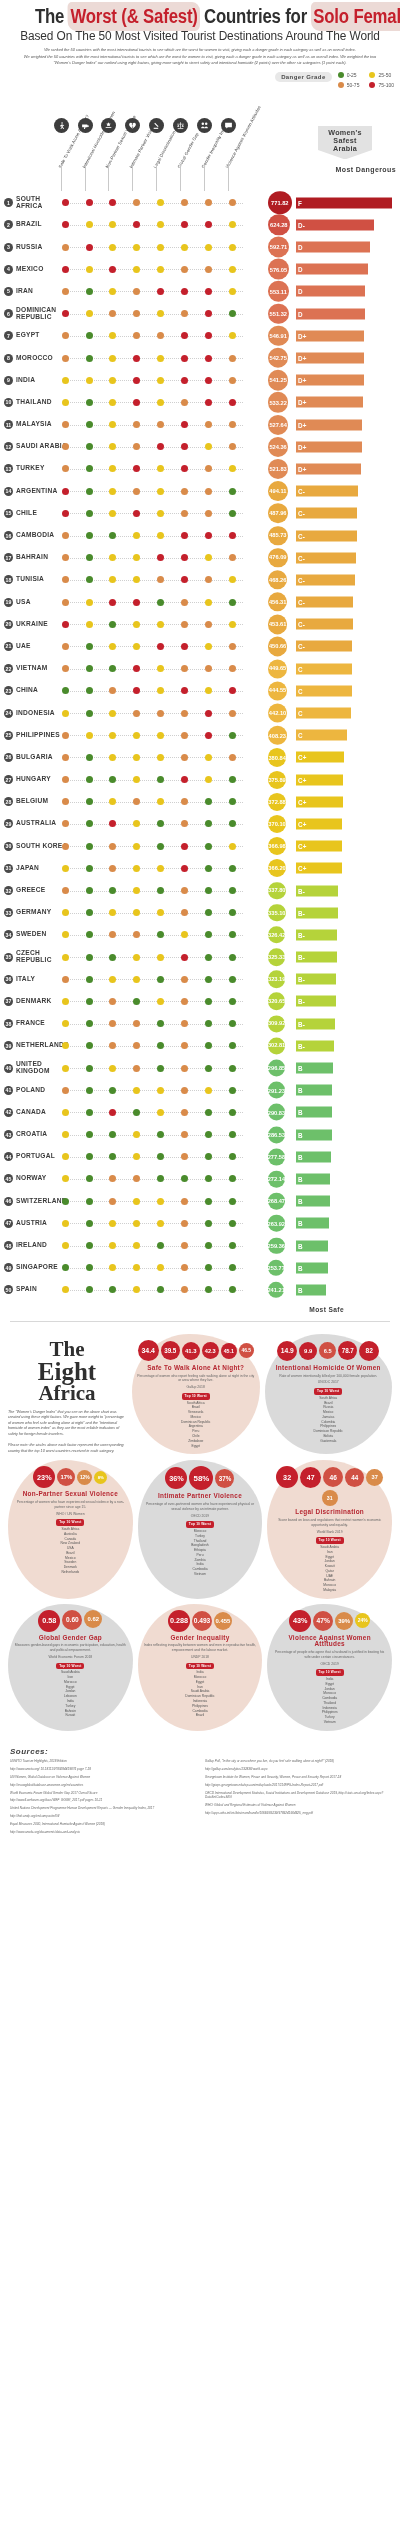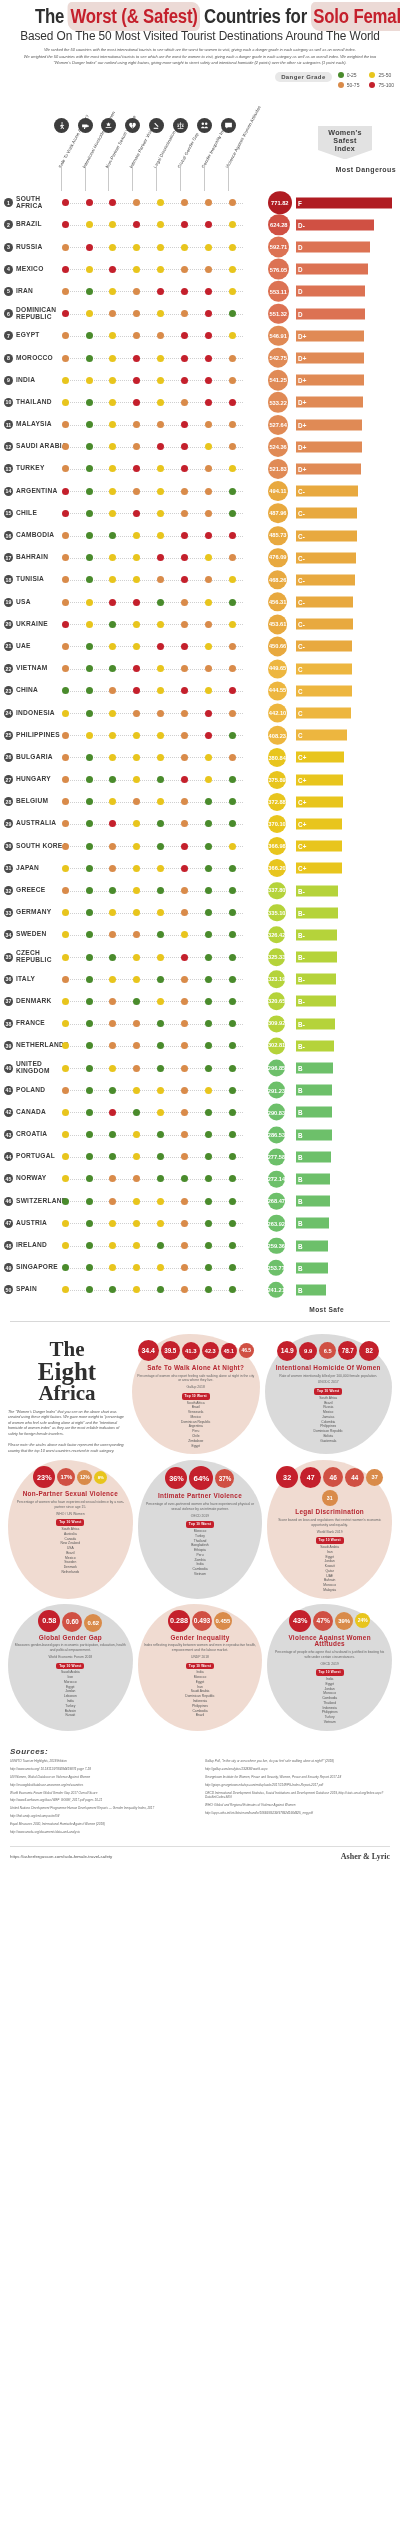--- a/index.html
+++ b/index.html
@@ -214,21 +214,21 @@
             <span>75-100</span>
           </div>
         </div>
     </div>
   </div>
 
   <div class="colhead" id="colhead">
     <div class="wdi-badge">
       <div>Women's</div>
       <div>Safest</div>
-      <div>Index</div>
+      <div>Arabia</div>
     </div>
     <div class="most-dangerous">Most Dangerous</div>
   <div class="colicon" style="left: 54px;">
         <svg viewBox="0 0 16 16">
           <path d="M9 2a1.4 1.4 0 1 0 0 2.8A1.4 1.4 0 0 0 9 2zm-1 4L5.5 8.5 6.5 10 8 8.8V11l-2 3h1.6l1.6-2.4L11 14h1.6l-2.3-3.6V7.6l1.7 1.2.8-1.2L9.6 6H8z"></path>
         </svg>
       </div>
       <div class="collabel" style="left: 62px; top: 46px;">Safe To Walk Alone At Night?</div>
       <div class="coltick" style="left: 61px; top: 47px; height: 26px;"></div>
       <div class="colicon" style="left: 78px;">
@@ -1299,21 +1299,21 @@
           </div>
           <div class="fcard-title" style="margin-top: 3px;">Non-Partner Sexual Violence</div>
           <div class="fcard-sub">Percentage of women who have experienced sexual violence by a non-partner since age 15.</div>
           <div class="fcard-sub">WHO / UN Women</div>
           <div class="toplist" style="margin-top: 3px; text-align: center;"><div class="hd">Top 10 Worst</div><div>South Africa</div><div>Australia</div><div>Canada</div><div>New Zealand</div><div>USA</div><div>Brazil</div><div>Mexico</div><div>Sweden</div><div>Denmark</div><div>Netherlands</div></div>
         </div>
         <div class="fcard">
           <div class="blob grey"></div>
           <div style="display: flex; flex-wrap: wrap; gap: 2px; justify-content: center; align-items: center; min-height: 22px;">
             <div class="stat-circ" style="width: 22px; height: 22px; background: rgb(196, 32, 44); font-size: 7.26px;">36%</div>
-            <div class="stat-circ" style="width: 24px; height: 24px; background: rgb(196, 32, 44); font-size: 7.92px;">64%</div>
+            <div class="stat-circ" style="width: 24px; height: 24px; background: rgb(196, 32, 44); font-size: 7.92px;">58%</div>
             <div class="stat-circ" style="width: 19px; height: 19px; background: rgb(208, 80, 67); font-size: 6.27px;">37%</div>
           </div>
           <div class="fcard-title" style="margin-top: 3px;">Intimate Partner Violence</div>
           <div class="fcard-sub">Percentage of ever-partnered women who have experienced physical or sexual violence by an intimate partner.</div>
           <div class="fcard-sub">OECD 2019</div>
           <div class="toplist" style="margin-top: 3px; text-align: center;"><div class="hd">Top 10 Worst</div><div>Morocco</div><div>Turkey</div><div>Thailand</div><div>Bangladesh</div><div>Ethiopia</div><div>Peru</div><div>Zambia</div><div>India</div><div>Cambodia</div><div>Vietnam</div></div>
         </div>
         <div class="fcard">
           <div class="blob"></div>
           <div style="display: flex; flex-wrap: wrap; gap: 2px; justify-content: center; align-items: center; min-height: 22px;">
@@ -1324,21 +1324,21 @@
             <div class="stat-circ" style="width: 17px; height: 17px; background: rgb(217, 139, 74); font-size: 5.61px;">37</div>
             <div class="stat-circ" style="width: 16px; height: 16px; background: rgb(217, 139, 74); font-size: 5.28px;">31</div>
           </div>
           <div class="fcard-title" style="margin-top: 3px;">Legal Discrimination</div>
           <div class="fcard-sub">Score based on laws and regulations that restrict women's economic opportunity and equality.</div>
           <div class="fcard-sub">World Bank 2019</div>
           <div class="toplist" style="margin-top: 3px; text-align: center;"><div class="hd">Top 10 Worst</div><div>Saudi Arabia</div><div>Iran</div><div>Egypt</div><div>Jordan</div><div>Kuwait</div><div>Qatar</div><div>UAE</div><div>Bahrain</div><div>Morocco</div><div>Malaysia</div></div>
         </div>
         <div class="fcard">
           <div class="blob grey"></div>
-          <div style="display: flex; flex-wrap: wrap; gap: 2px; justify-content: center; align-items: flex-end; min-height: 22px;">
+          <div style="display: flex; flex-wrap: wrap; gap: 2px; justify-content: center; align-items: flex-start; min-height: 22px;">
             <div class="stat-circ" style="width: 22px; height: 22px; background: rgb(196, 32, 44); font-size: 7.26px;">0.58</div>
             <div class="stat-circ" style="width: 20px; height: 20px; background: rgb(208, 80, 67); font-size: 6.6px;">0.60</div>
             <div class="stat-circ" style="width: 18px; height: 18px; background: rgb(217, 139, 74); font-size: 5.94px;">0.62</div>
           </div>
           <div class="fcard-title" style="margin-top: 3px;">Global Gender Gap</div>
           <div class="fcard-sub">Measures gender-based gaps in economic participation, education, health and political empowerment.</div>
           <div class="fcard-sub">World Economic Forum 2018</div>
           <div class="toplist" style="margin-top: 3px; text-align: center;"><div class="hd">Top 10 Worst</div><div>Saudi Arabia</div><div>Iran</div><div>Morocco</div><div>Egypt</div><div>Jordan</div><div>Lebanon</div><div>India</div><div>Turkey</div><div>Bahrain</div><div>Kuwait</div></div>
         </div>
         <div class="fcard">
@@ -1389,18 +1389,14 @@
           <p>http://gallup.com/analytics/232838/world.aspx</p>
           <p>Georgetown Institute for Women, Peace and Security, Women, Peace and Security Report 2017-18</p>
           <p>http://giwps.georgetown.edu/wp-content/uploads/2017/11/WPS-Index-Report-2017.pdf</p>
           <p>OECD International Development Statistics, Social Institutions and Development Database 2019, http://stats.oecd.org/Index.aspx?DataSetCode=SIGI</p>
           <p>WHO: Global and Regional Estimates of Violence Against Women</p>
           <p>http://apps.who.int/iris/bitstream/handle/10665/85239/9789241564625_eng.pdf</p>
         </div>
     </div>
   </div>
 
-  <div class="footer">
-    <span class="furl">https://asherfergusson.com/solo-female-travel-safety</span>
-    <span class="fbrand">Asher &amp; Lyric</span>
-  </div>
 
 </div>
 
 </body></html>

